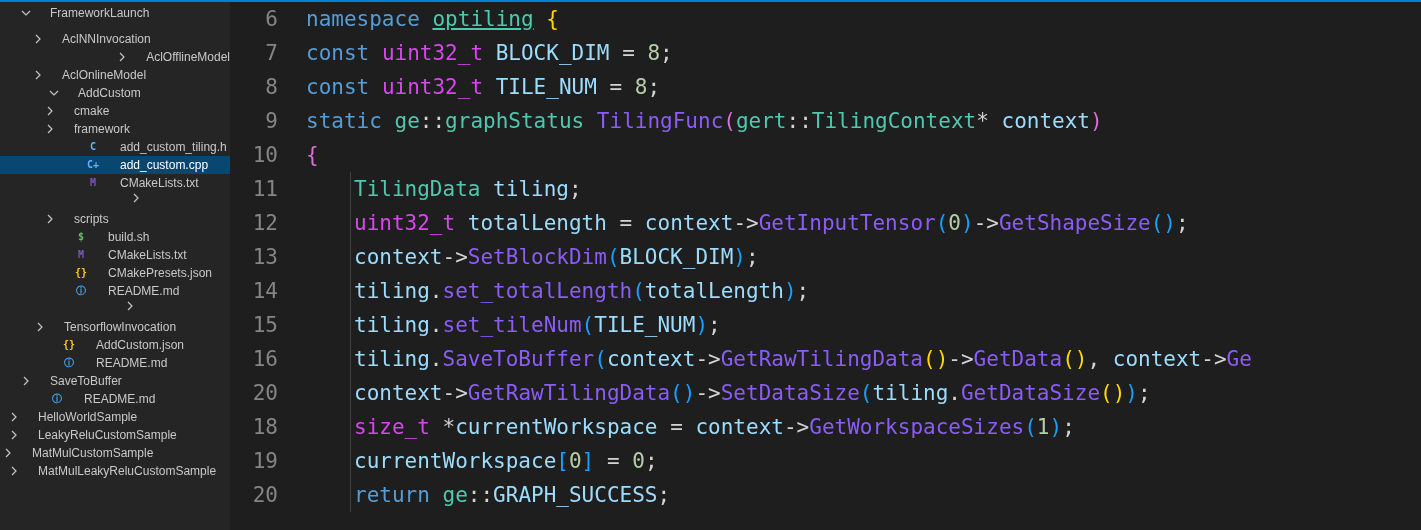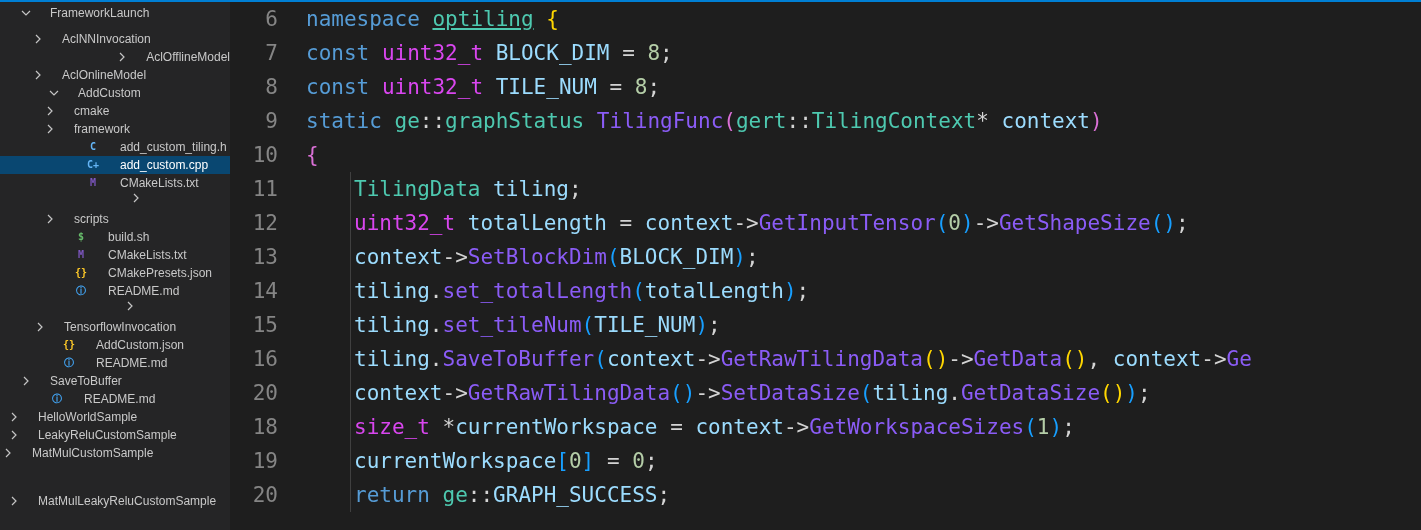--- a/index.html
+++ b/index.html
@@ -296,21 +296,21 @@
       <span class="lbl">LeakyReluCustomSample</span>
     </div>
     <div class="tree-row" style="padding-left: 2px;">
       <span class="chev">
         <svg width="10" height="10" viewBox="0 0 10 10">
           <path d="M3 1 L7 5 L3 9" fill="none" stroke="#c5c5c5" stroke-width="1.2"></path>
         </svg>
       </span>
       <span class="lbl">MatMulCustomSample</span>
     </div>
-    <div class="tree-row" style="padding-left: 8px; margin-top: 30px;">
+    <div class="tree-row" style="padding-left: 8px;">
       <span class="chev">
         <svg width="10" height="10" viewBox="0 0 10 10">
           <path d="M3 1 L7 5 L3 9" fill="none" stroke="#c5c5c5" stroke-width="1.2"></path>
         </svg>
       </span>
       <span class="lbl">MatMulLeakyReluCustomSample</span>
     </div>
   </div>
 
 <div class="editor">

